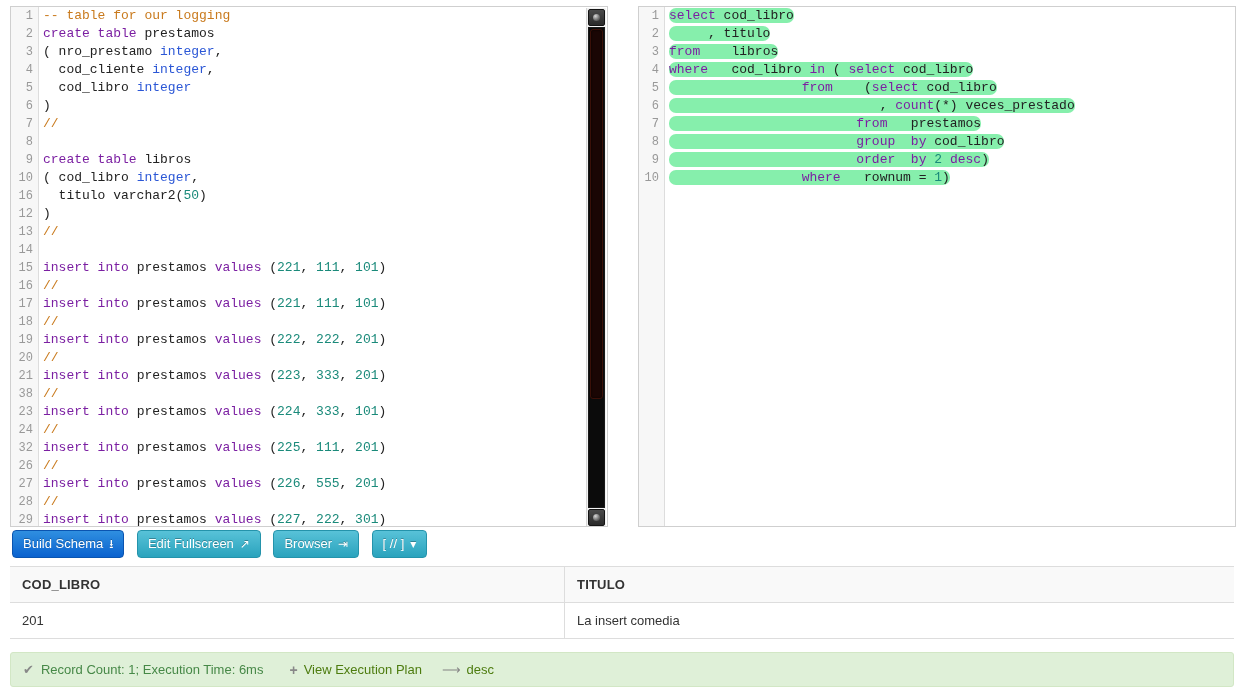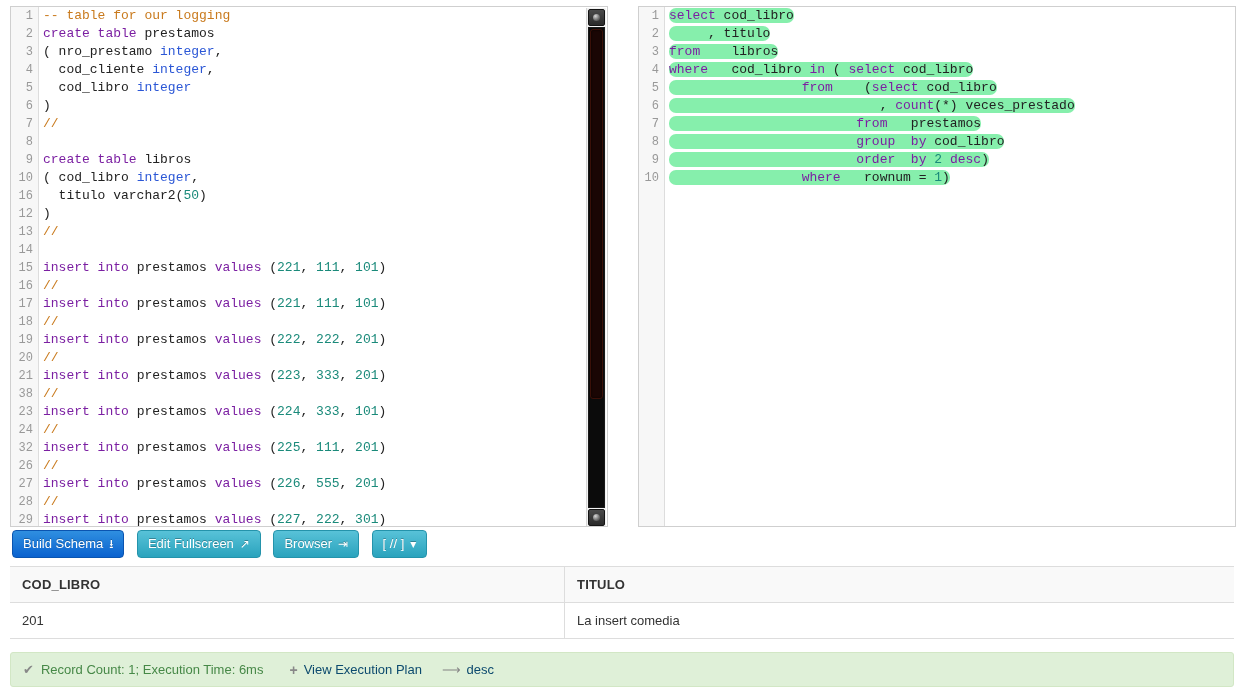--- a/index.html
+++ b/index.html
@@ -255,21 +255,21 @@
     color: #468847;
     font-size: 13px;
     display: flex;
     align-items: center;
     padding-left: 12px;
   }
   .statusbar .chk { color: #888888; margin-right: 7px; font-size: 13px; }
   .statusbar .txt { margin-right: 26px; }
   .statusbar .plus { color: #888888; margin-right: 6px; font-size: 14px; font-weight: bold; }
   .statusbar .arrow { color: #888888; margin-right: 6px; margin-left: 20px; font-size: 13px; }
-  .statusbar a { color: #0c4a6e; text-decoration: none; }
+  .statusbar a { color: #4d7c0f; text-decoration: none; }
 </style>
 </head>
 <body>
 
 <div id="root">
 
   <div class="panels">
 
     <div class="panel left">
       <div class="cm">

